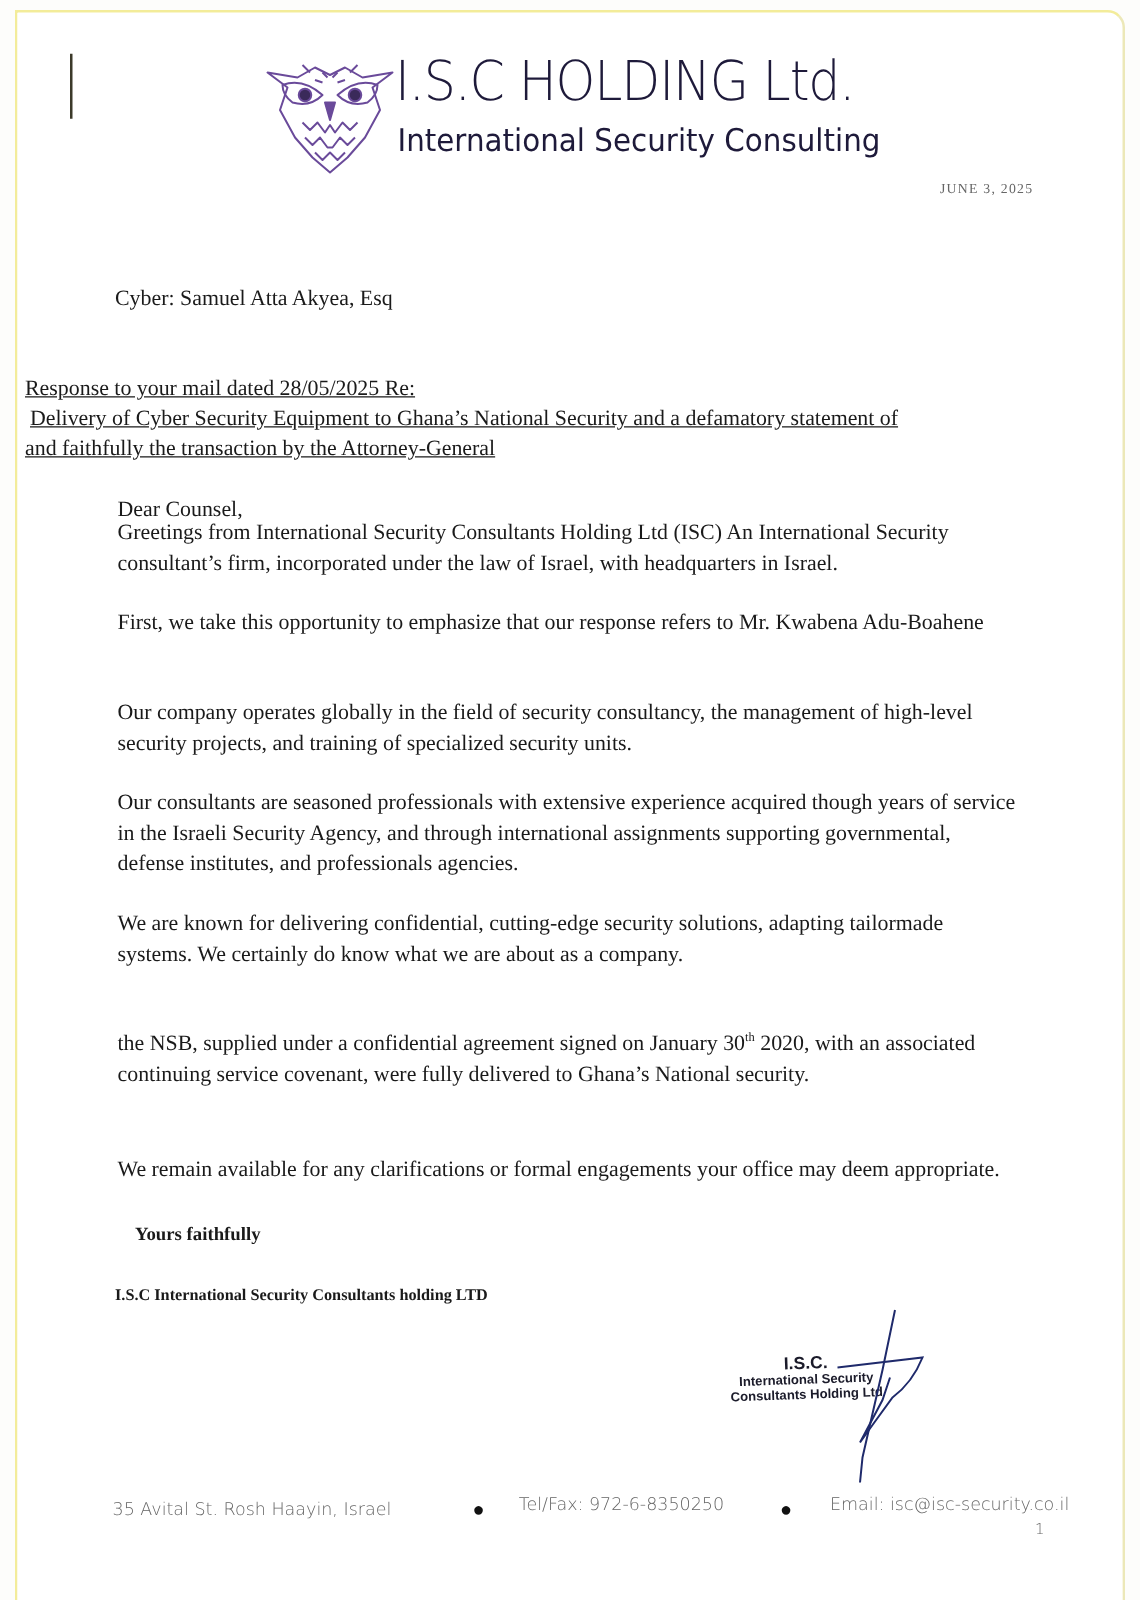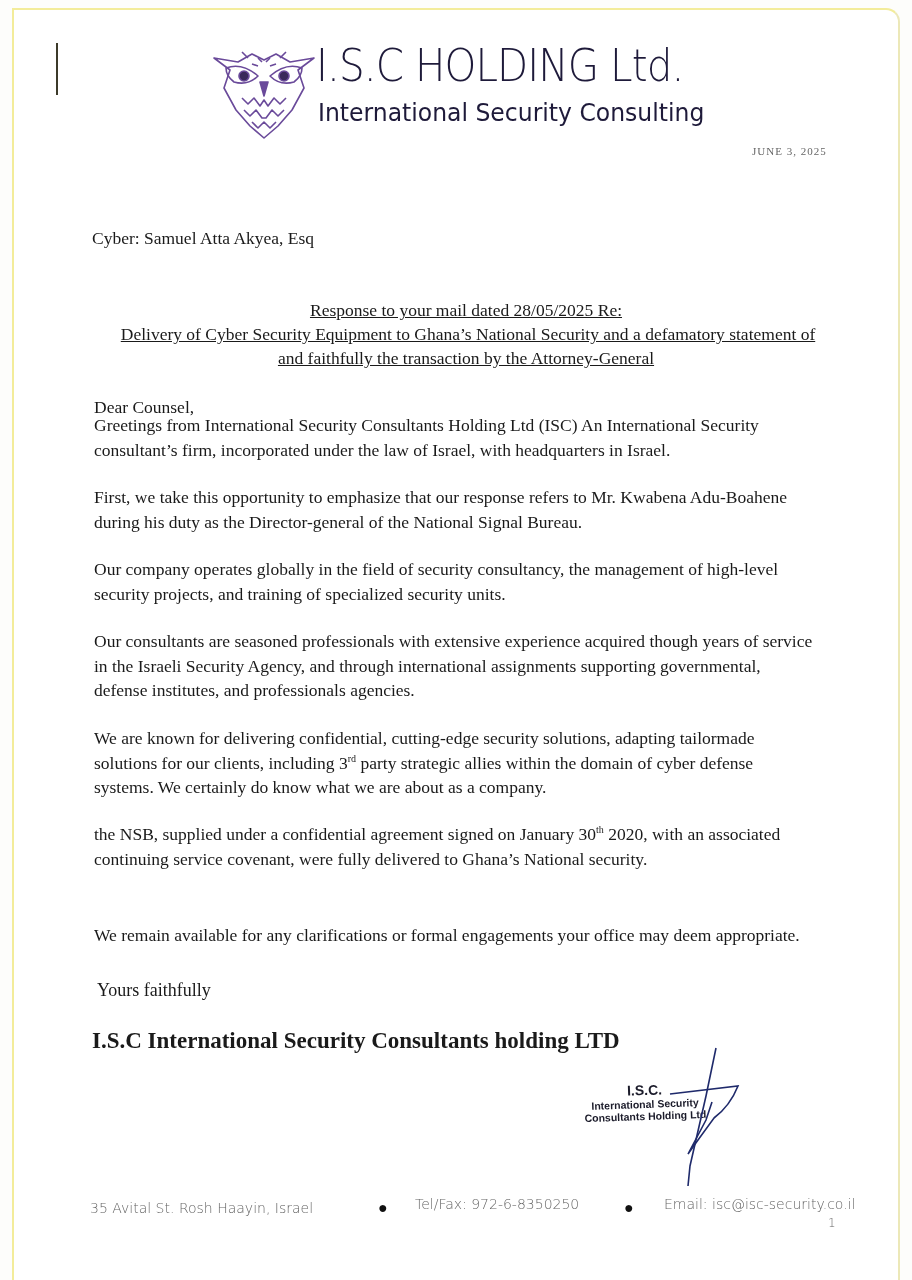--- a/index.html
+++ b/index.html
@@ -33,33 +33,33 @@
     position: absolute; left: 106px; top: 54px;
     font-family: "DejaVu Sans", sans-serif; font-size: 25px; color: #1e1a3a; white-space: nowrap;
     transform: scaleX(0.94); transform-origin: left top;
   }
   .date {
     position: absolute; left: 752px; top: 145px; font-size: 11px; letter-spacing: 1px; color: #666;
   }
   .text { position: absolute; left: 92px; font-size: 17.5px; line-height: 25px; white-space: nowrap; }
   .attn { top: 226px; left: 92px; }
   .subject {
-    position: absolute; left: 0; width: 912px; top: 298px; text-align: center;
+    position: absolute; left: 0; width: 912px; top: 298px; text-align: left;
     font-size: 17.5px; line-height: 24px;
   }
   .subject div { text-decoration: underline; }
   .subject .l1 { margin-left: 20px; }
   .subject .l2 { margin-left: 24px; }
   .subject .l3 { margin-left: 20px; }
   .p { position: absolute; left: 94px; font-size: 17.5px; line-height: 24.5px; }
   .p div { white-space: nowrap; }
   sup { font-size: 10px; line-height: 0; }
-  .closing { position: absolute; left: 97px; top: 980px; font-size: 18px; }
+  .closing { position: absolute; left: 108px; top: 980px; font-size: 15px; font-weight: bold; }
   .company-sign {
-    position: absolute; left: 92px; top: 1028px; font-size: 23px; font-weight: bold;
+    position: absolute; left: 92px; top: 1028px; font-size: 13px; font-weight: bold;
   }
   .stamp {
     position: absolute; left: 584px; top: 1082px; text-align: center;
     font-family: "Liberation Sans", sans-serif; font-weight: bold; color: #1b1b2a;
     transform: rotate(-2deg);
   }
   .stamp .s1 { font-size: 14px; line-height: 16px; }
   .stamp .s2 { font-size: 10.5px; line-height: 12px; }
   .signature { position: absolute; left: 660px; top: 1046px; width: 90px; height: 144px; }
   .footer {
@@ -112,37 +112,35 @@
 
 <div class="p" style="top:395px;">Dear Counsel,</div>
 
 <div class="p" style="top:413px;">
   <div>Greetings from International Security Consultants Holding Ltd (ISC) An International Security</div>
   <div>consultant’s firm, incorporated under the law of Israel, with headquarters in Israel.</div>
 </div>
 
 <div class="p" style="top:485px;">
   <div>First, we take this opportunity to emphasize that our response refers to Mr. Kwabena Adu-Boahene</div>
-  <div>during his duty as the Director-general of the National Signal Bureau.</div>
 </div>
 
 <div class="p" style="top:557px;">
   <div>Our company operates globally in the field of security consultancy, the management of high-level</div>
   <div>security projects, and training of specialized security units.</div>
 </div>
 
 <div class="p" style="top:629px;">
   <div>Our consultants are seasoned professionals with extensive experience acquired though years of service</div>
   <div>in the Israeli Security Agency, and through international assignments supporting governmental,</div>
   <div>defense institutes, and professionals agencies.</div>
 </div>
 
 <div class="p" style="top:726px;">
   <div>We are known for delivering confidential, cutting-edge security solutions, adapting tailormade</div>
-  <div><span>solutions for our clients, including 3</span><sup>rd</sup><span> party strategic allies within the domain of cyber defense</span></div>
   <div>systems. We certainly do know what we are about as a company.</div>
 </div>
 
 <div class="p" style="top:822px;">
   <div><span>the NSB, supplied under a confidential agreement signed on January 30</span><sup>th</sup><span> 2020, with an associated</span></div>
   <div>continuing service covenant, were fully delivered to Ghana’s National security.</div>
 </div>
 
 <div class="p" style="top:923px;">
   <div>We remain available for any clarifications or formal engagements your office may deem appropriate.</div>

